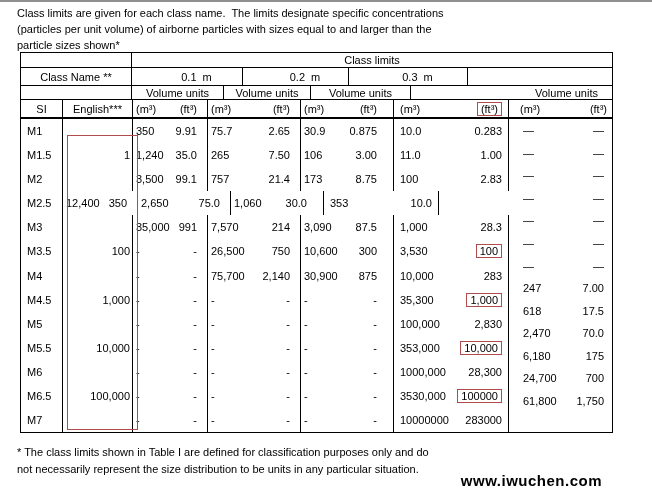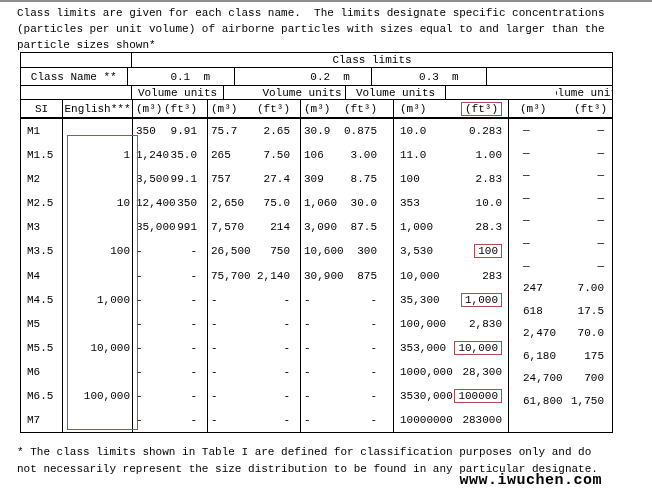--- a/index.html
+++ b/index.html
@@ -1,35 +1,35 @@
 <!DOCTYPE html>
 <html style="--hl: #b04c4c;"><head>
 <meta charset="utf-8">
 <style>
   :root { --hl: #b04c4c; }
   html,body { margin:0; padding:0; background:#fff; }
   .page {
     position:relative; width:652px; height:498px; background:#ffffff;
-    font-family:Liberation Mono, monospace;
+    font-family:Liberation Sans, sans-serif;
     font-size:11px; color:#000; overflow:hidden;
   }
   .topstrip { position:absolute; top:0; left:0; width:652px; height:2px; background:#8f8f8f; }
   .intro { position:absolute; left:17px; top:5px; line-height:16px; white-space:pre; }
   
   .tbl {
     position:absolute; left:20px; top:52px; width:593px; height:381px;
     border:1px solid #000; box-sizing:border-box; display:flex; flex-direction:column;
   }
   .hrow { display:flex; box-sizing:border-box; border-bottom:1px solid #000; flex:none; }
   .rA { height:15px; } .rB { height:18px;gap:19px; } .rC { height:14px; }
   .rD { height:19px; border-bottom:2px solid #000; }
   .hc { box-sizing:border-box; border-right:1px solid #000; display:flex;
         align-items:center; justify-content:center; white-space:pre; overflow:hidden; }
   .hc.nb { border-right:none; }
-  .w0 { width:111px; } .w1 { width:92px; } .w2 { width:87px;margin-left:35px; }
+  .w0 { width:111px; } .w1 { width:92px; } .w2 { width:87px; }
   .w3 { width:100px;text-align:center; } .w4 { width:110px;margin-top:27px; } .wf { flex:1; }
   
   .bc { box-sizing:border-box; border-right:1px solid #000; display:flex;
         align-items:center; overflow:hidden; white-space:pre; }
   .csi { width:42px; justify-content:flex-start; padding-left:6px; }
   .ceng{ width:70px; justify-content:flex-end; padding-right:2px; }
   .sz  { justify-content:space-between; padding-left:3px; padding-right:10px;text-align:center; }
   .c01 { width:75px; } .c02 { width:93px; } .c03 { width:93px; padding-right:16px; }
   .c05 { width:115px; padding-left:6px; padding-right:6px; }
   .c5sp{ flex:1; border-right:none; }
@@ -110,28 +110,27 @@
           <span class="bc sz c01"><i>1,240</i><i>35.0</i></span>
           <span class="bc sz c02"><i>265</i><i>7.50</i></span>
           <span class="bc sz c03"><i>106</i><i>3.00</i></span>
           <span class="bc sz c05"><i>11.0</i><i>1.00</i></span>
           <span class="bc c5sp"></span>
         </div>
       <div class="trow">
           <span class="bc csi">M2</span>
           <span class="bc ceng"></span>
           <span class="bc sz c01"><i>3,500</i><i>99.1</i></span>
-          <span class="bc sz c02"><i>757</i><i>27.4</i></span>
-          <span class="bc sz c03"><i>309</i><i>8.75</i></span>
+          <span class="bc sz c02"><i>757</i><i>21.4</i></span>
+          <span class="bc sz c03"><i>173</i><i>8.75</i></span>
           <span class="bc sz c05"><i>100</i><i>2.83</i></span>
           <span class="bc c5sp"></span>
         </div>
       <div class="trow">
           <span class="bc csi">M2.5</span>
-          <span class="bc ceng">10</span>
           <span class="bc sz c01"><i>12,400</i><i>350</i></span>
           <span class="bc sz c02"><i>2,650</i><i>75.0</i></span>
           <span class="bc sz c03"><i>1,060</i><i>30.0</i></span>
           <span class="bc sz c05"><i>353</i><i>10.0</i></span>
           <span class="bc c5sp"></span>
         </div>
       <div class="trow">
           <span class="bc csi">M3</span>
           <span class="bc ceng"></span>
           <span class="bc sz c01"><i>35,000</i><i>991</i></span>
@@ -227,15 +226,15 @@
       <div class="f5row"><i>2,470</i><i>70.0</i></div>
       <div class="f5row"><i>6,180</i><i>175</i></div>
       <div class="f5row"><i>24,700</i><i>700</i></div>
       <div class="f5row"><i>61,800</i><i>1,750</i></div>
     </div>
 
     <div class="engbox"></div>
   </div>
 
   <div class="footnote">* The class limits shown in Table I are defined for classification purposes only and do
-not necessarily represent the size distribution to be found in any particular designate.</div>
+not necessarily represent the size distribution to be units in any particular situation.</div>
   <div class="watermark">www.iwuchen.com</div>
 </div>
 
 </body></html>

